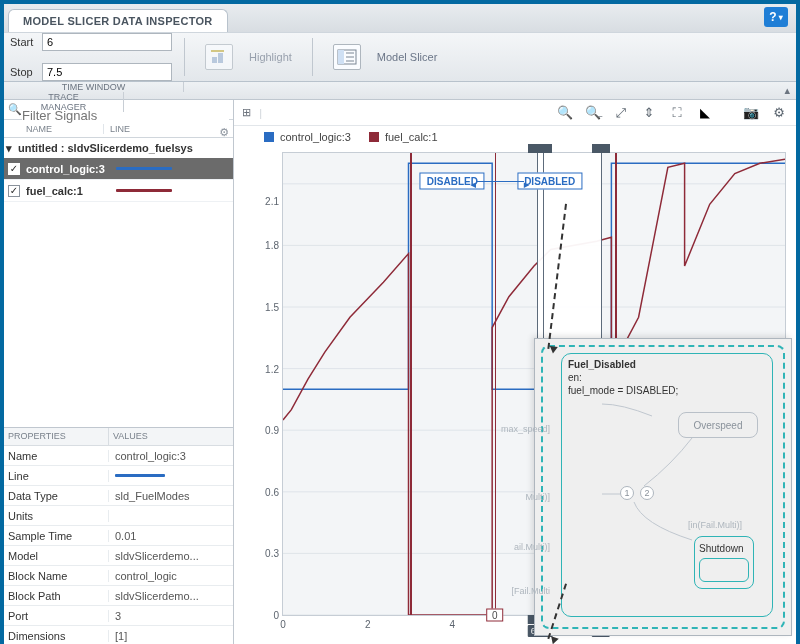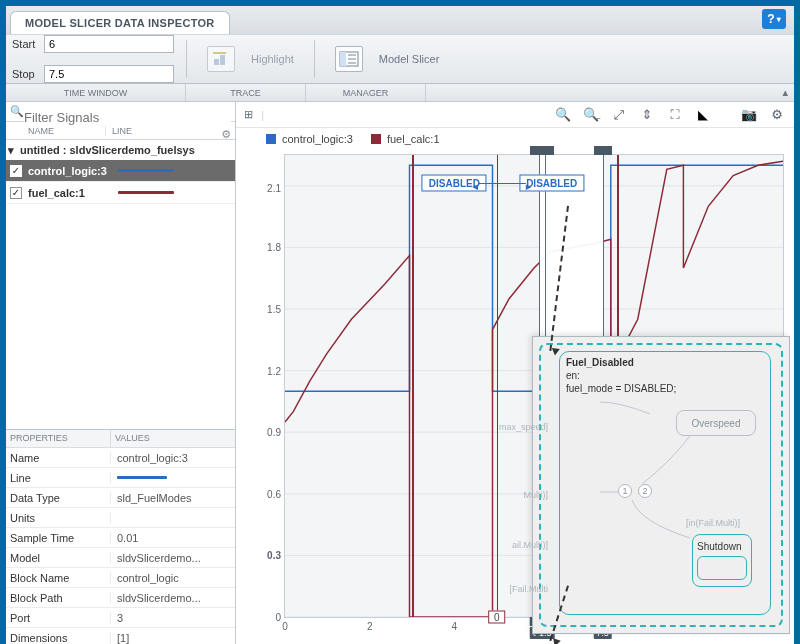--- a/index.html
+++ b/index.html
@@ -1,37 +1,37 @@
 <!DOCTYPE html>
 <html><head>
 <meta charset="utf-8">
 <style>
   * { box-sizing: border-box; margin: 0; padding: 0; font-family: Arial, Helvetica, sans-serif; }
   body { width: 800px; height: 644px; background: #fff; position: relative; overflow: hidden; font-size: 11px; color: #333; }
 
-  .app { width: 800px; height: 644px; border: 6px solid #0369a1; background: #fbfbfc; position: relative; }
+  .app { width: 800px; height: 644px; border: 4px solid #0369a1; background: #fbfbfc; position: relative; }
 
   
   .titlebar { height: 28px; background: linear-gradient(#e8ecef,#d8dde2); display: flex; align-items: flex-end; position: relative; }
   .title-tab { background: #fff; border: 1px solid #b8c2cc; border-bottom: none; border-radius: 6px 6px 0 0; padding: 5px 14px; margin-left: 4px; font-size: 11px; font-weight: bold; color: #4a5560; letter-spacing: .3px;}
   .help-btn { position: absolute; right: 8px; top: 3px; width: 24px; height: 20px; background: #1f7ed6; color:#fff; border-radius: 3px; display:flex; align-items:center; justify-content:center; font-weight:bold; font-size:12px;}
   .help-caret { font-size:8px; margin-left:2px;}
 
   
   .toolbar { height: 50px; background: linear-gradient(#f4f6f8,#e3e7eb); border-top:1px solid #cfd6dd; border-bottom:1px solid #b8c2cc; display:flex; align-items:center; padding: 4px 6px; gap: 12px; }
   .tw-fields { display:grid; grid-template-columns: 28px 130px; gap:12px 4px; align-items:center;}
   .tw-fields label { font-size: 11px; color:#333; }
   .tw-fields input { height:18px; border:1px solid #aeb6be; padding:1px 4px; font-size:11px; background:#fff;}
   .tool-sep { width:1px; height:38px; background:#c0c7cf;}
   .tool-btn { display:flex; align-items:center; gap:16px; color:#6b7688; padding:4px 8px; border-radius:3px; }
   .tool-btn.disabled { opacity:.65; }
   .icon-box { width:28px; height:26px; border:1px solid #aeb6be; background:#fafcff; border-radius:2px; display:flex; align-items:center; justify-content:center; }
 
   
-  .section-strip { height:18px; background:linear-gradient(#eef1f4,#e2e6ea); border-bottom:1px solid #bfc7cf; display:flex; font-size:9px; color:#6b7480; position:relative;}
+  .section-strip { height:18px; background:linear-gradient(#eef1f4,#e2e6ea); border-bottom:1px solid #bfc7cf; display:flex; font-size:9px; color:#6b7480; position:relative;flex-direction:column;}
   .strip-cell { display:flex; align-items:center; justify-content:center; border-right:1px solid #c8ced5;}
   .strip-cell:nth-child(1){ width:180px;}
   .strip-cell:nth-child(2){ width:120px;}
   .strip-cell:nth-child(3){ width:120px;}
   .collapse-caret { position:absolute; right:6px; top:2px; color:#6b7480; font-size:11px;}
 
   
   .main { display:flex; height: calc(644px - 28px - 50px - 18px - 2px); }
   .sidebar { width:230px; border-right:1px solid #c0c7cf; display:flex; flex-direction:column; background:#fff;}
   .filter-row { height:20px; border-bottom:1px solid #d0d6dc; display:flex; align-items:center; padding:0 4px; color:#9aa3ad;}
@@ -283,27 +283,27 @@
           <div class="cursor-line" style="left: 260.35px;"></div>
           <div class="handle-top" style="left: 260.35px;"></div>
           <div class="handle-bot-group" style="left: 260.35px;"><div class="handle-bot"></div><div class="handle-label">1.5</div></div>
           <div class="cursor-line" style="left: 317.5px;"></div>
           <div class="handle-top" style="left: 317.5px;"></div>
           <div class="handle-bot-group" style="left: 317.5px;"><div class="handle-bot"></div><div class="handle-label">7.5</div></div>
           <div class="vline-red" style="left: 127px;"></div>
           <div class="vline-red" style="left: 211.667px;"></div>
           <div class="vline-red" style="left: 332.317px;"></div>
           <div class="ytick" style="top: 462px;">0</div>
-          <div class="ytick" style="top: 400.4px; font-weight: bold;">0.3</div>
+          <div class="ytick" style="top: 400.4px;">0.3</div>
           <div class="ytick" style="top: 338.8px;">0.6</div>
           <div class="ytick" style="top: 277.2px;">0.9</div>
           <div class="ytick" style="top: 215.6px;">1.2</div>
           <div class="ytick" style="top: 154px;">1.5</div>
           <div class="ytick" style="top: 92.4px;">1.8</div>
-          <div class="ytick" style="top: 33px;">2.1</div>
+          <div class="ytick" style="top: 48px;">2.1</div>
           <div class="xtick" style="left: 0px;">0</div>
           <div class="xtick" style="left: 84.6667px;">2</div>
           <div class="xtick" style="left: 169.333px;">4</div>
           <div class="xtick" style="left: 254px;">6</div>
           <div class="xtick" style="left: 338.667px;">8</div>
           <div class="xtick" style="left: 423.333px;">10</div>
           <div class="disabled-label" style="left: 169.333px; top: 28.2667px;">DISABLED</div>
           <div class="disabled-label" style="left: 266.7px; top: 28.2667px;">DISABLED</div>
           <div class="disabled-arrow" style="left: 192.617px; width: 48.6833px; top: 28.2667px;">
             <span style="position:absolute;left:-5px;top:-3px;color:#2a6cc2;">◂</span>

